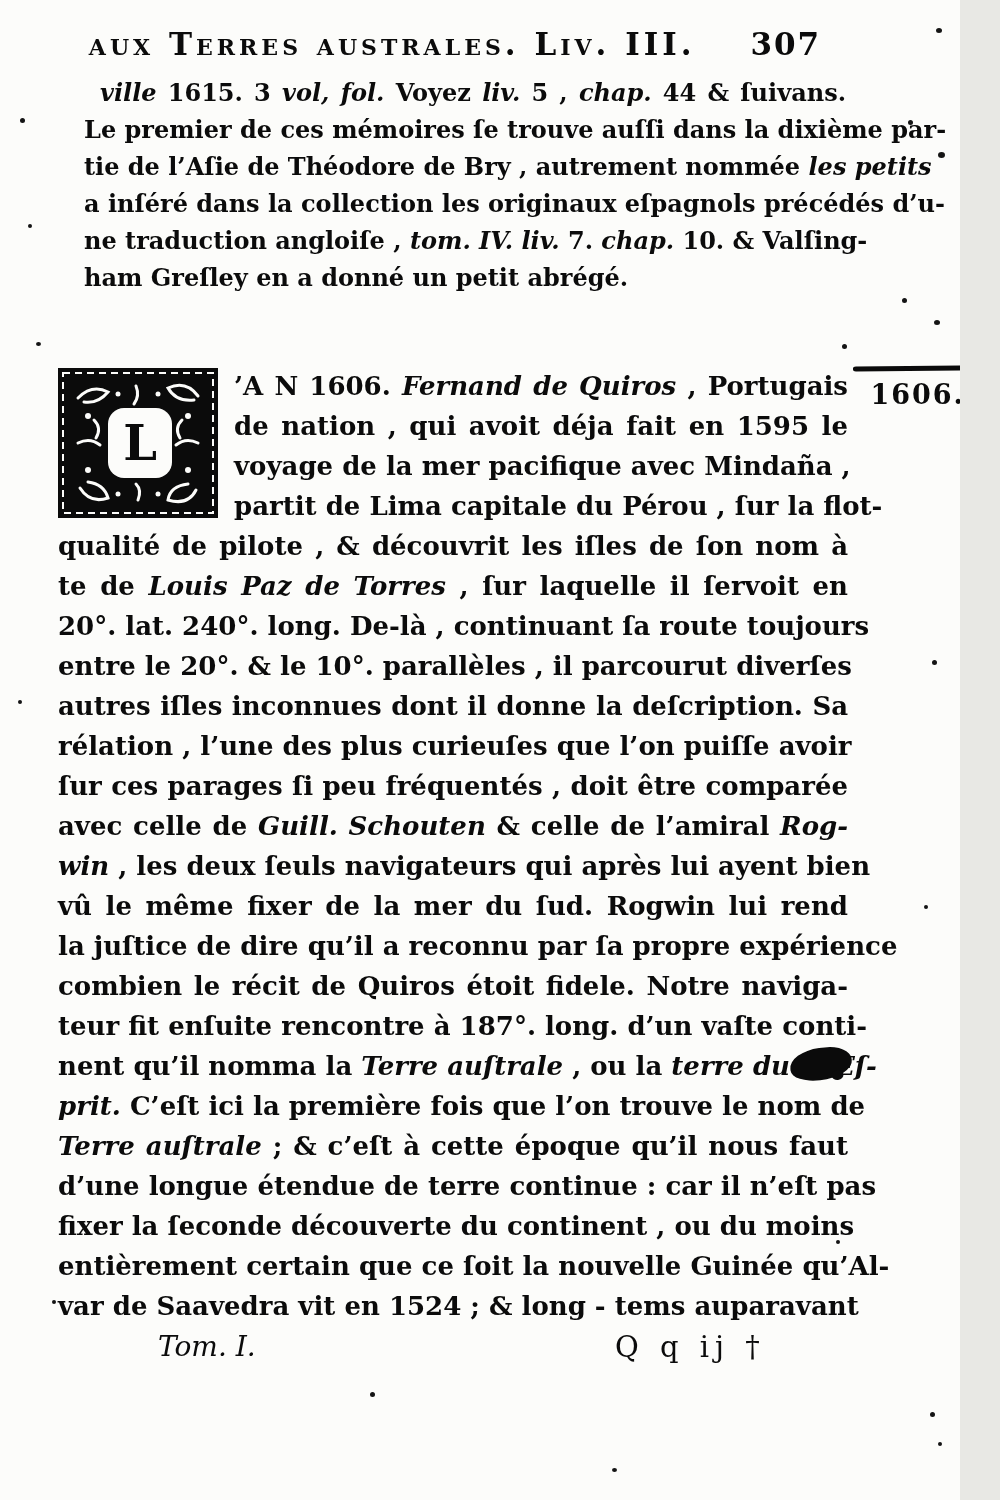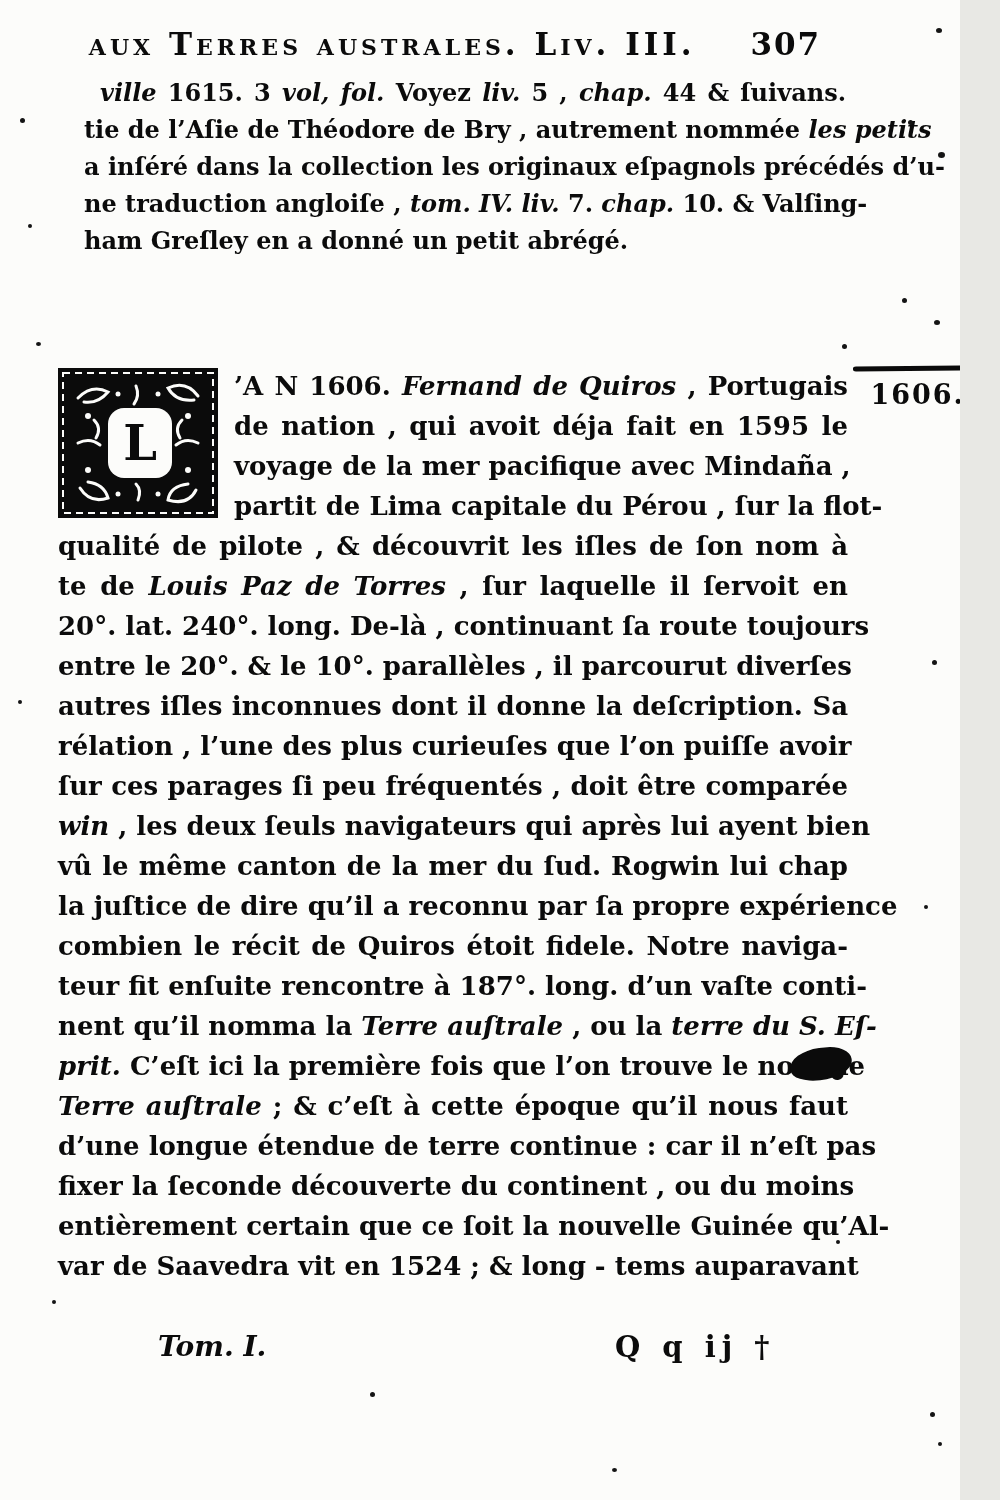--- a/index.html
+++ b/index.html
@@ -35,21 +35,21 @@
   .cap-letter {
     position:absolute; left:52px; top:42px; width:60px; height:66px;
     display:flex; align-items:center; justify-content:center;
     font-size:48px; font-weight:bold; color:#0b0b0b;
   }
   
   .sidenote { position:absolute; left:853px; top:366px; width:112px; }
   .sidenote .rule { height:5px; background:#0b0b0b; border-radius:3px/2px; transform:rotate(-0.6deg); }
   .sidenote .year { margin-top:8px; text-align:right; font-size:27px; font-weight:bold; letter-spacing:2px; }
   
-  .footer { position:absolute; left:58px; top:1330px; width:790px; height:44px; font-size:28px; font-weight:bold; }
+  .footer { position:absolute; left:58px; top:1330px; width:790px; height:44px; font-size:28px; font-weight:normal; }
   .footer .volume { position:absolute; left:100px; font-style:italic; }
   .footer .signature { position:absolute; left:557px; letter-spacing:6px; font-size:29px; }
   
   .ink-blot {
     position:absolute; left:790px; top:1048px; width:62px; height:32px;
     background:#0b0b0b; border-radius:55% 45% 60% 50%/60% 50% 55% 45%;
     transform:rotate(-7deg);
   }
   .ink-blot::after {
     content:""; position:absolute; left:40px; top:24px; width:12px; height:10px;
@@ -63,20 +63,21 @@
 
 <div class="page">
 
   <div class="header">
     <span>aux Terres australes. Liv. III.</span>
     <span class="pageno">307</span>
   </div>
 
   <div class="para-ref">
       <div class="line"><i>ville</i> 1615. 3 <i>vol, fol.</i> Voyez <i>liv.</i> 5 , <i>chap.</i> 44 &amp; ſuivans.</div>
+      <div class="line">Le premier de ces mémoires ſe trouve auſſi dans la dixième par-</div>
       <div class="line">tie de l’Aſie de Théodore de Bry , autrement nommée <i>les petits</i></div>
       <div class="line">a inſéré dans la collection les originaux eſpagnols précédés d’u-</div>
       <div class="line">ne traduction angloiſe , <i>tom. IV. liv.</i> 7. <i>chap.</i> 10. &amp; Valſing-</div>
       <div class="line short">ham Greſley en a donné un petit abrégé.</div>
     </div>
 
   <div class="para-main">
     <div class="dropcap">
       <svg viewBox="0 0 160 150">
         <rect x="0" y="0" width="160" height="150" fill="#0b0b0b"></rect>
@@ -111,22 +112,23 @@
       <div class="line">de nation , qui avoit déja fait en 1595 le</div>
       <div class="line">voyage de la mer pacifique avec Mindaña ,</div>
       <div class="line">partit de Lima capitale du Pérou , ſur la flot-</div>
       <div class="line">qualité de pilote , &amp; découvrit les iſles de ſon nom à</div>
       <div class="line">te de <i>Louis Paz de Torres</i> , ſur laquelle il ſervoit en</div>
       <div class="line">20°. lat. 240°. long. De-là , continuant ſa route toujours</div>
       <div class="line">entre le 20°. &amp; le 10°. parallèles , il parcourut diverſes</div>
       <div class="line">autres iſles inconnues dont il donne la deſcription. Sa</div>
       <div class="line">rélation , l’une des plus curieuſes que l’on puiſſe avoir</div>
       <div class="line">ſur ces parages ſi peu fréquentés , doit être comparée</div>
+      <div class="line">avec celle de <i>Guill. Schouten</i> &amp; celle de l’amiral <i>Rog-</i></div>
       <div class="line"><i>win</i> , les deux ſeuls navigateurs qui après lui ayent bien</div>
-      <div class="line">vû le même canton de la mer du ſud. Rogwin lui chap</div>
+      <div class="line">vû le même fixer de la mer du ſud. Rogwin lui rend</div>
       <div class="line">la juſtice de dire qu’il a reconnu par ſa propre expérience</div>
       <div class="line">combien le récit de Quiros étoit fidele. Notre naviga-</div>
       <div class="line">teur fit enſuite rencontre à 187°. long. d’un vaſte conti-</div>
       <div class="line">nent qu’il nomma la <i>Terre auſtrale</i> , ou la <i>terre du S. Eſ-</i></div>
       <div class="line"><i>prit.</i> C’eſt ici la première fois que l’on trouve le nom de</div>
       <div class="line"><i>Terre auſtrale</i> ; &amp; c’eſt à cette époque qu’il nous faut</div>
       <div class="line">d’une longue étendue de terre continue : car il n’eſt pas</div>
       <div class="line">fixer la ſeconde découverte du continent , ou du moins</div>
       <div class="line">entièrement certain que ce ſoit la nouvelle Guinée qu’Al-</div>
       <div class="line">var de Saavedra vit en 1524 ; &amp; long - tems auparavant</div>

